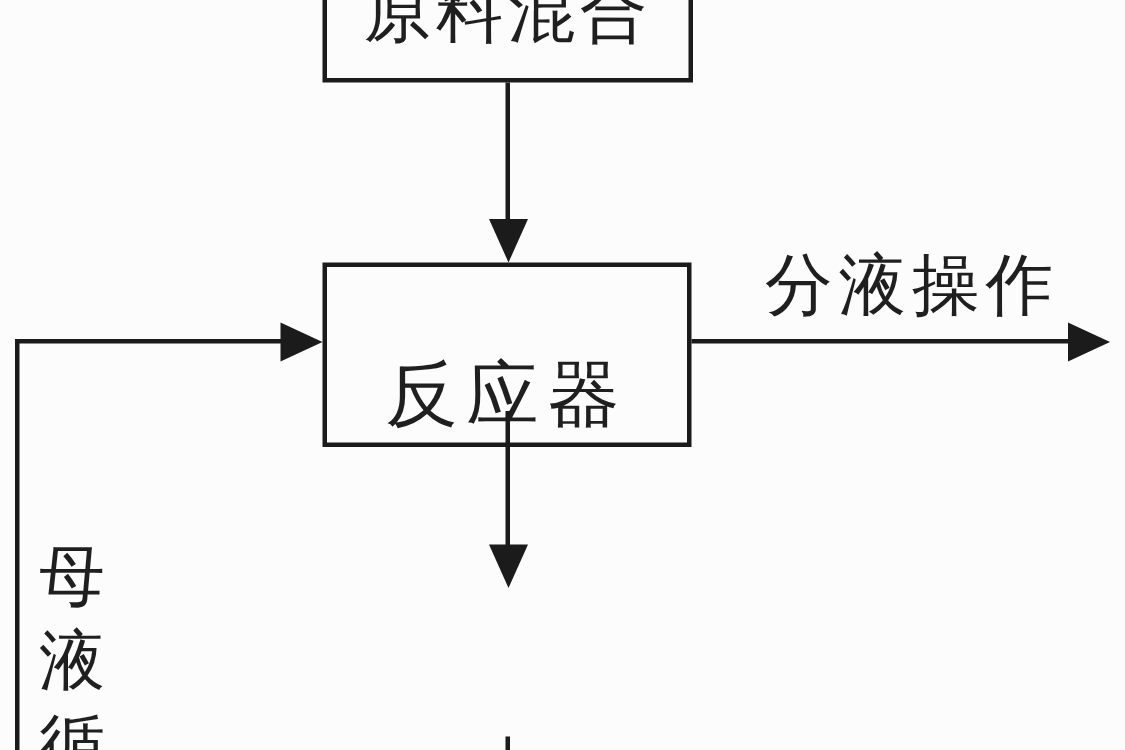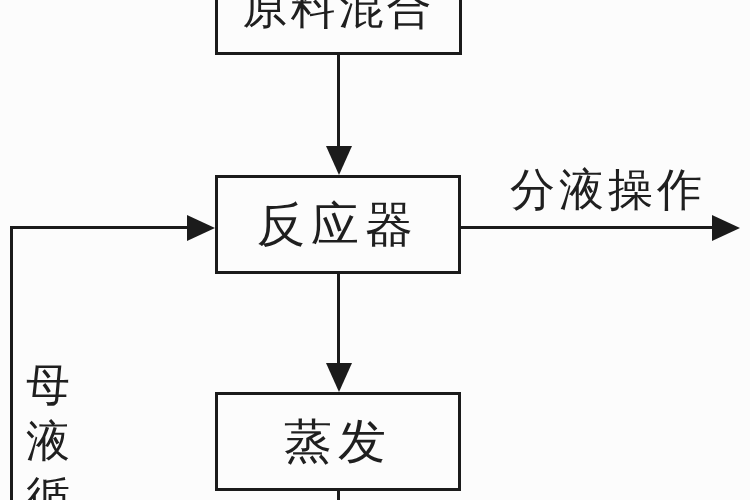--- a/index.html
+++ b/index.html
@@ -31,21 +31,21 @@
     display: flex;
     align-items: center;
     justify-content: center;
   }
   .pbox .pbox-label {
     color: #1f1f1f;
     white-space: nowrap;
   }
   .box-raw-mix   { left: 215px; top: -40px; width: 247px; height: 95px; }
   .box-raw-mix .pbox-label { font-size: 45px; letter-spacing: 3px; }
-  .box-reactor   { left: 215px; top: 175px; width: 246px; height: 99px; }
+  .box-reactor   { left: 215px; top: 175px; width: 246px; height: 123px; align-items: flex-end; }
   .box-reactor .pbox-label { font-size: 48px; letter-spacing: 6px; }
   .box-evaporate { left: 215px; top: 392px; width: 246px; height: 99px; }
   .box-evaporate .pbox-label { font-size: 48px; letter-spacing: 6px; }
 
   
   .seg {
     position: absolute;
     background: var(--ink);
   }
   .seg-mix-reactor      { left: 337px; top: 55px;  width: 3px;   height: 93px; }
@@ -119,21 +119,18 @@
     <span class="pbox-label">反应器</span>
   </div>
 
   <div class="seg seg-separation"></div>
   <div class="arrow arrow-right head-separation"></div>
   <div class="edge-label label-separation">分液操作</div>
 
   <div class="seg seg-reactor-evap"></div>
   <div class="arrow arrow-down head-reactor-evap"></div>
 
-  <div class="pbox box-evaporate">
-    <span class="pbox-label">蒸发</span>
-  </div>
 
   <div class="seg seg-evap-out"></div>
 
   <div class="edge-label label-recycle">母液循</div>
 
 </div>
 
 </body></html>

